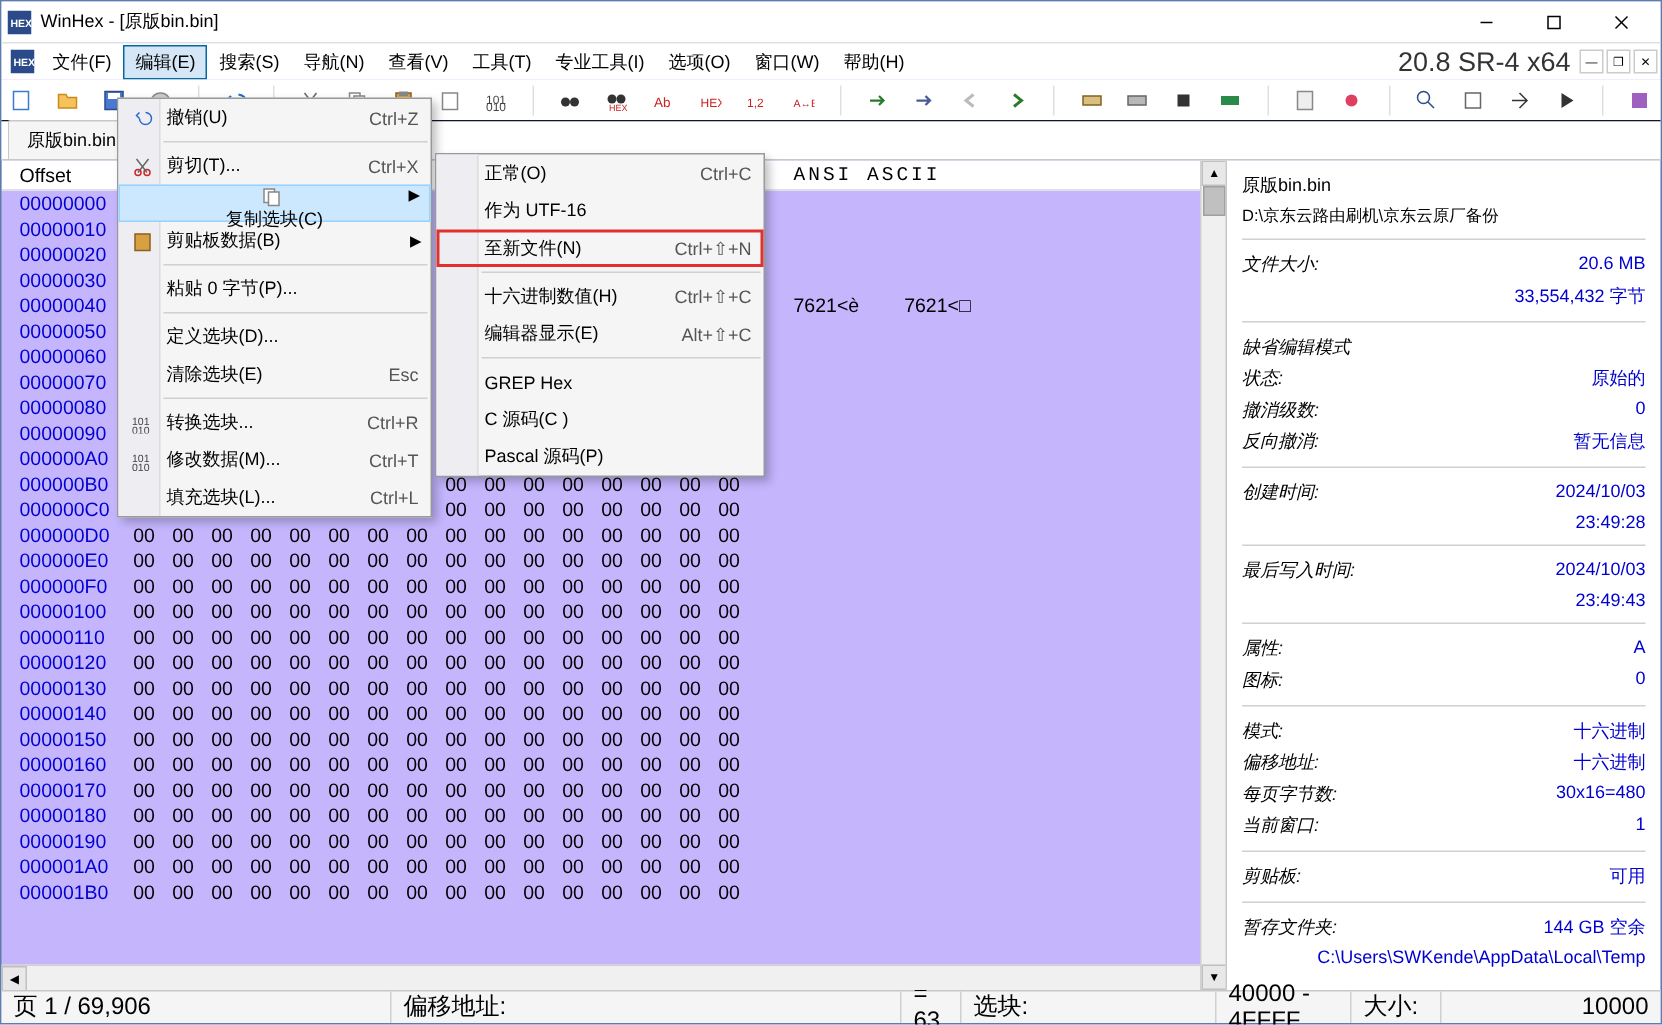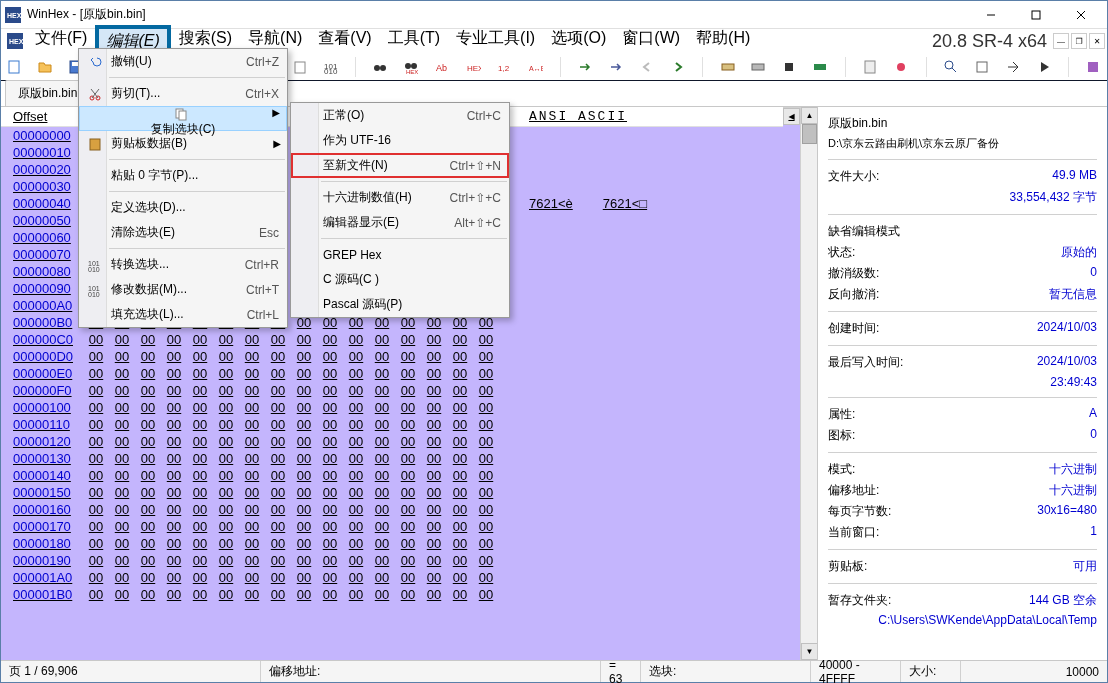--- a/index.html
+++ b/index.html
@@ -5,22 +5,22 @@
 * { margin: 0; padding: 0; box-sizing: border-box; font-family: "Microsoft YaHei", "Segoe UI", Arial, sans-serif; }
 body { background: #fff; font-size: 12px; overflow: hidden; }
 .window { width: 1108px; height: 683px; border: 1px solid #5a7fa8; display: flex; flex-direction: column; background: #c4b5fd; }
 .titlebar { height: 28px; display: flex; align-items: center; padding: 0 4px; background: #fff; border-bottom: 1px solid #e0e0e0; }
 .titlebar .icon-app { width: 16px; height: 16px; margin-right: 6px; }
 .titlebar .title { flex: 1; font-size: 12px; color: #000; }
 .titlebar .win-controls { display: flex; gap: 0; }
 .titlebar .win-btn { width: 45px; height: 28px; display: flex; align-items: center; justify-content: center; }
 .titlebar .win-btn svg { width: 10px; height: 10px; }
 .menubar { height: 24px; display: flex; align-items: center; padding: 0 2px; background: #fff; }
-.menubar .menu-item { padding: 3px 8px; font-size: 16px; cursor: default; color: #000; }
-.menubar .menu-item.active { background: #d5e7f7; border: 4px solid #0369a1; padding: 2px 7px; font-style: italic; }
+.menubar .menu-item { padding: 3px 8px; font-size: 12px; cursor: default; color: #000; }
+.menubar .menu-item.active { background: #d5e7f7; border: 1px solid #0369a1; padding: 2px 7px; }
 .menubar .version { margin-left: auto; margin-right: 6px; font-size: 18px; color: #333; }
 .menubar .mdi-controls { display: flex; gap: 2px; font-size: 12px; }
 .menubar .mdi-btn { width: 16px; height: 16px; border: 1px solid #ccc; display: flex; align-items: center; justify-content: center; font-size: 8px; }
 .toolbar { height: 28px; display: flex; align-items: center; padding: 2px 4px; gap: 12px; border-bottom: 1px solid #0f172a; background: #fff; }
 .toolbar .tb-btn { width: 22px; height: 22px; display: flex; align-items: center; justify-content: center; }
 .toolbar .tb-sep { width: 1px; height: 20px; background: #e0e0e0; margin: 0 3px; }
 .tabbar { height: 26px; display: flex; align-items: flex-end; padding: 0 4px; border-bottom: 1px solid #c8c8c8; background: #fff; }
 .tabbar .tab { padding: 4px 12px; border: 1px solid #c8c8c8; border-bottom: none; background: #f5f5f5; font-size: 12px; border-radius: 2px 2px 0 0; }
 .main { flex: 1; display: flex; overflow: hidden; }
 .hex-area { flex: 1; display: flex; flex-direction: column; font-family: "Courier New", monospace; font-size: 13px; overflow: hidden; position: relative; }
@@ -32,39 +32,39 @@
 .hex-rows { flex: 1; overflow: hidden; }
 .hex-row { display: flex; height: 17px; align-items: center; }
 .hex-row .offset { width: 82px; padding-left: 12px; color: #0000d0; }
 .hex-row .bytes { display: flex; }
 .hex-row .byte { width: 26px; text-align: center; color: #000; }
 .hex-row .ascii { margin-left: 30px; white-space: pre; color: #000; }
 .hex-row .ascii2 { margin-left: 30px; white-space: pre; color: #000; }
 .info-panel { width: 290px; border-left: 1px solid #c8c8c8; background: #fff; overflow-y: auto; padding: 6px 10px; }
 .info-panel .section-sep { border-top: 1px solid #d0d0d0; margin: 6px 0; }
 .info-panel .info-row { display: flex; justify-content: space-between; padding: 2px 0; }
-.info-panel .info-row .label { color: #000; }
+.info-panel .info-row .label { color: #000; font-style: italic; }
 .info-panel .info-row .value { color: #0000d0; text-align: right; }
-.statusbar { height: 22px; display: flex; align-items: center; border-top: 1px solid #c8c8c8; background: #f5f5f5; font-size: 12px; }
+.statusbar { height: 22px; display: flex; align-items: center; border-top: 1px solid #c8c8c8; background: #f5f5f5; font-size: 16px; }
 .statusbar .sb-cell { padding: 0 8px; border-right: 1px solid #d0d0d0; height: 100%; display: flex; align-items: center; }
 .scrollbar-h { height: 17px; display: flex; background: #f0f0f0; border-top: 1px solid #d0d0d0; }
 .scrollbar-h .sb-arrow { width: 17px; height: 17px; background: #e8e8e8; border: 1px solid #c0c0c0; display: flex; align-items: center; justify-content: center; font-size: 8px; }
 .scrollbar-h .sb-track { flex: 1; background: #f0f0f0; }
 .dropdown-menu { position: absolute; background: #f5f5f5; border: 1px solid #999; box-shadow: 3px 3px 6px rgba(0,0,0,0.25); z-index: 100; min-width: 210px; }
 .dropdown-menu .menu-row { display: flex; align-items: center; height: 25px; padding: 0 8px 0 4px; font-size: 12px; position: relative; }
 .dropdown-menu .menu-row.highlighted { background: #cce8ff; border: 1px solid #99d1ff; flex-direction: column; }
 .dropdown-menu .menu-row .icon-col { width: 24px; display: flex; align-items: center; justify-content: center; }
 .dropdown-menu .menu-row .label { flex: 1; padding-left: 4px; }
 .dropdown-menu .menu-row .shortcut { color: #555; margin-left: 20px; }
 .dropdown-menu .menu-row .arrow { position: absolute; right: 6px; font-size: 10px; }
 .dropdown-menu .menu-sep { height: 1px; background: #d0d0d0; margin: 3px 2px 3px 30px; }
 .dropdown-menu .icon-strip { position: absolute; left: 0; top: 0; bottom: 0; width: 28px; background: #eeeef2; border-right: 1px solid #ddd; }
 .submenu { left: 210px; top: 52px; min-width: 220px; }
 .submenu .menu-row.red-highlight { outline: 2px solid #e03030; outline-offset: -2px; align-items: center; }
-.hex-area-wrap { position: relative; flex: 1; display: flex; flex-direction: row; overflow: hidden; text-decoration: underline; }
+.hex-area-wrap { position: relative; flex: 1; display: flex; flex-direction: column; overflow: hidden; }
 .vscroll { position: absolute; right: 0; top: 0; bottom: 0; width: 17px; background: #f0f0f0; border-left: 1px solid #d0d0d0; z-index: 1; }
 .vscroll .vs-arrow { width: 17px; height: 17px; background: #e8e8e8; border: 1px solid #c0c0c0; display: flex; align-items: center; justify-content: center; font-size: 8px; }
 .vscroll .vs-thumb { position: absolute; top: 17px; width: 15px; left: 1px; height: 20px; background: #c0c0c0; border: 1px solid #a0a0a0; }
 </style>
 </head>
 <body>
 
 <div class="window">
   <div class="titlebar">
     <span class="icon-app">
@@ -904,21 +904,21 @@
       </div>
     </div>
 
     <div class="info-panel">
       <div style="padding:2px 0">原版bin.bin</div>
       <div style="padding:2px 0;font-size:11px">D:\京东云路由刷机\京东云原厂备份</div>
       <div class="section-sep"></div>
       <div id="info-rows">
           <div class="info-row">
             <span class="label">文件大小:</span>
-            <span class="value">49.9 MB</span>
+            <span class="value">20.6 MB</span>
           </div>
           <div class="info-row">
             <span class="label"></span>
             <span class="value">33,554,432 字节</span>
           </div>
           <div class="section-sep"></div>
           <div class="info-row">
             <span class="label">缺省编辑模式</span>
           </div>
           <div class="info-row">
@@ -930,20 +930,24 @@
             <span class="value">0</span>
           </div>
           <div class="info-row">
             <span class="label">反向撤消:</span>
             <span class="value">暂无信息</span>
           </div>
           <div class="section-sep"></div>
           <div class="info-row">
             <span class="label">创建时间:</span>
             <span class="value">2024/10/03</span>
+          </div>
+          <div class="info-row">
+            <span class="label"></span>
+            <span class="value">23:49:28</span>
           </div>
           <div class="section-sep"></div>
           <div class="info-row">
             <span class="label">最后写入时间:</span>
             <span class="value">2024/10/03</span>
           </div>
           <div class="info-row">
             <span class="label"></span>
             <span class="value">23:49:43</span>
           </div>
@@ -996,21 +1000,21 @@
     <div class="sb-cell" style="width:340px">偏移地址:</div>
     <div class="sb-cell" style="width:40px;justify-content:center">= 63</div>
     <div class="sb-cell" style="width:170px">
         <span>选块:</span>
       </div>
     <div class="sb-cell" style="width:90px">40000 - 4FFFF</div>
     <div class="sb-cell" style="width:60px">大小:</div>
     <div class="sb-cell" style="flex:1;justify-content:flex-end;border-right:none">10000</div>
   </div>
 
-  <div class="dropdown-menu" id="edit-menu" style="left:78px;top:48px">
+  <div class="dropdown-menu" id="edit-menu" style="left:78px;top:65px">
     <div class="icon-strip"></div>
   <div class="menu-row">
         <span class="icon-col">
           <svg width="14" height="14">
             <path d="M9 3a4 4 0 1 1-4 4" fill="none" stroke="#2a6acf"></path>
             <path d="M5 7l-2-2 2-2" fill="none" stroke="#2a6acf"></path>
           </svg>
         </span>
         <span class="label">撤销(U)</span>
         <span class="shortcut">Ctrl+Z</span>

